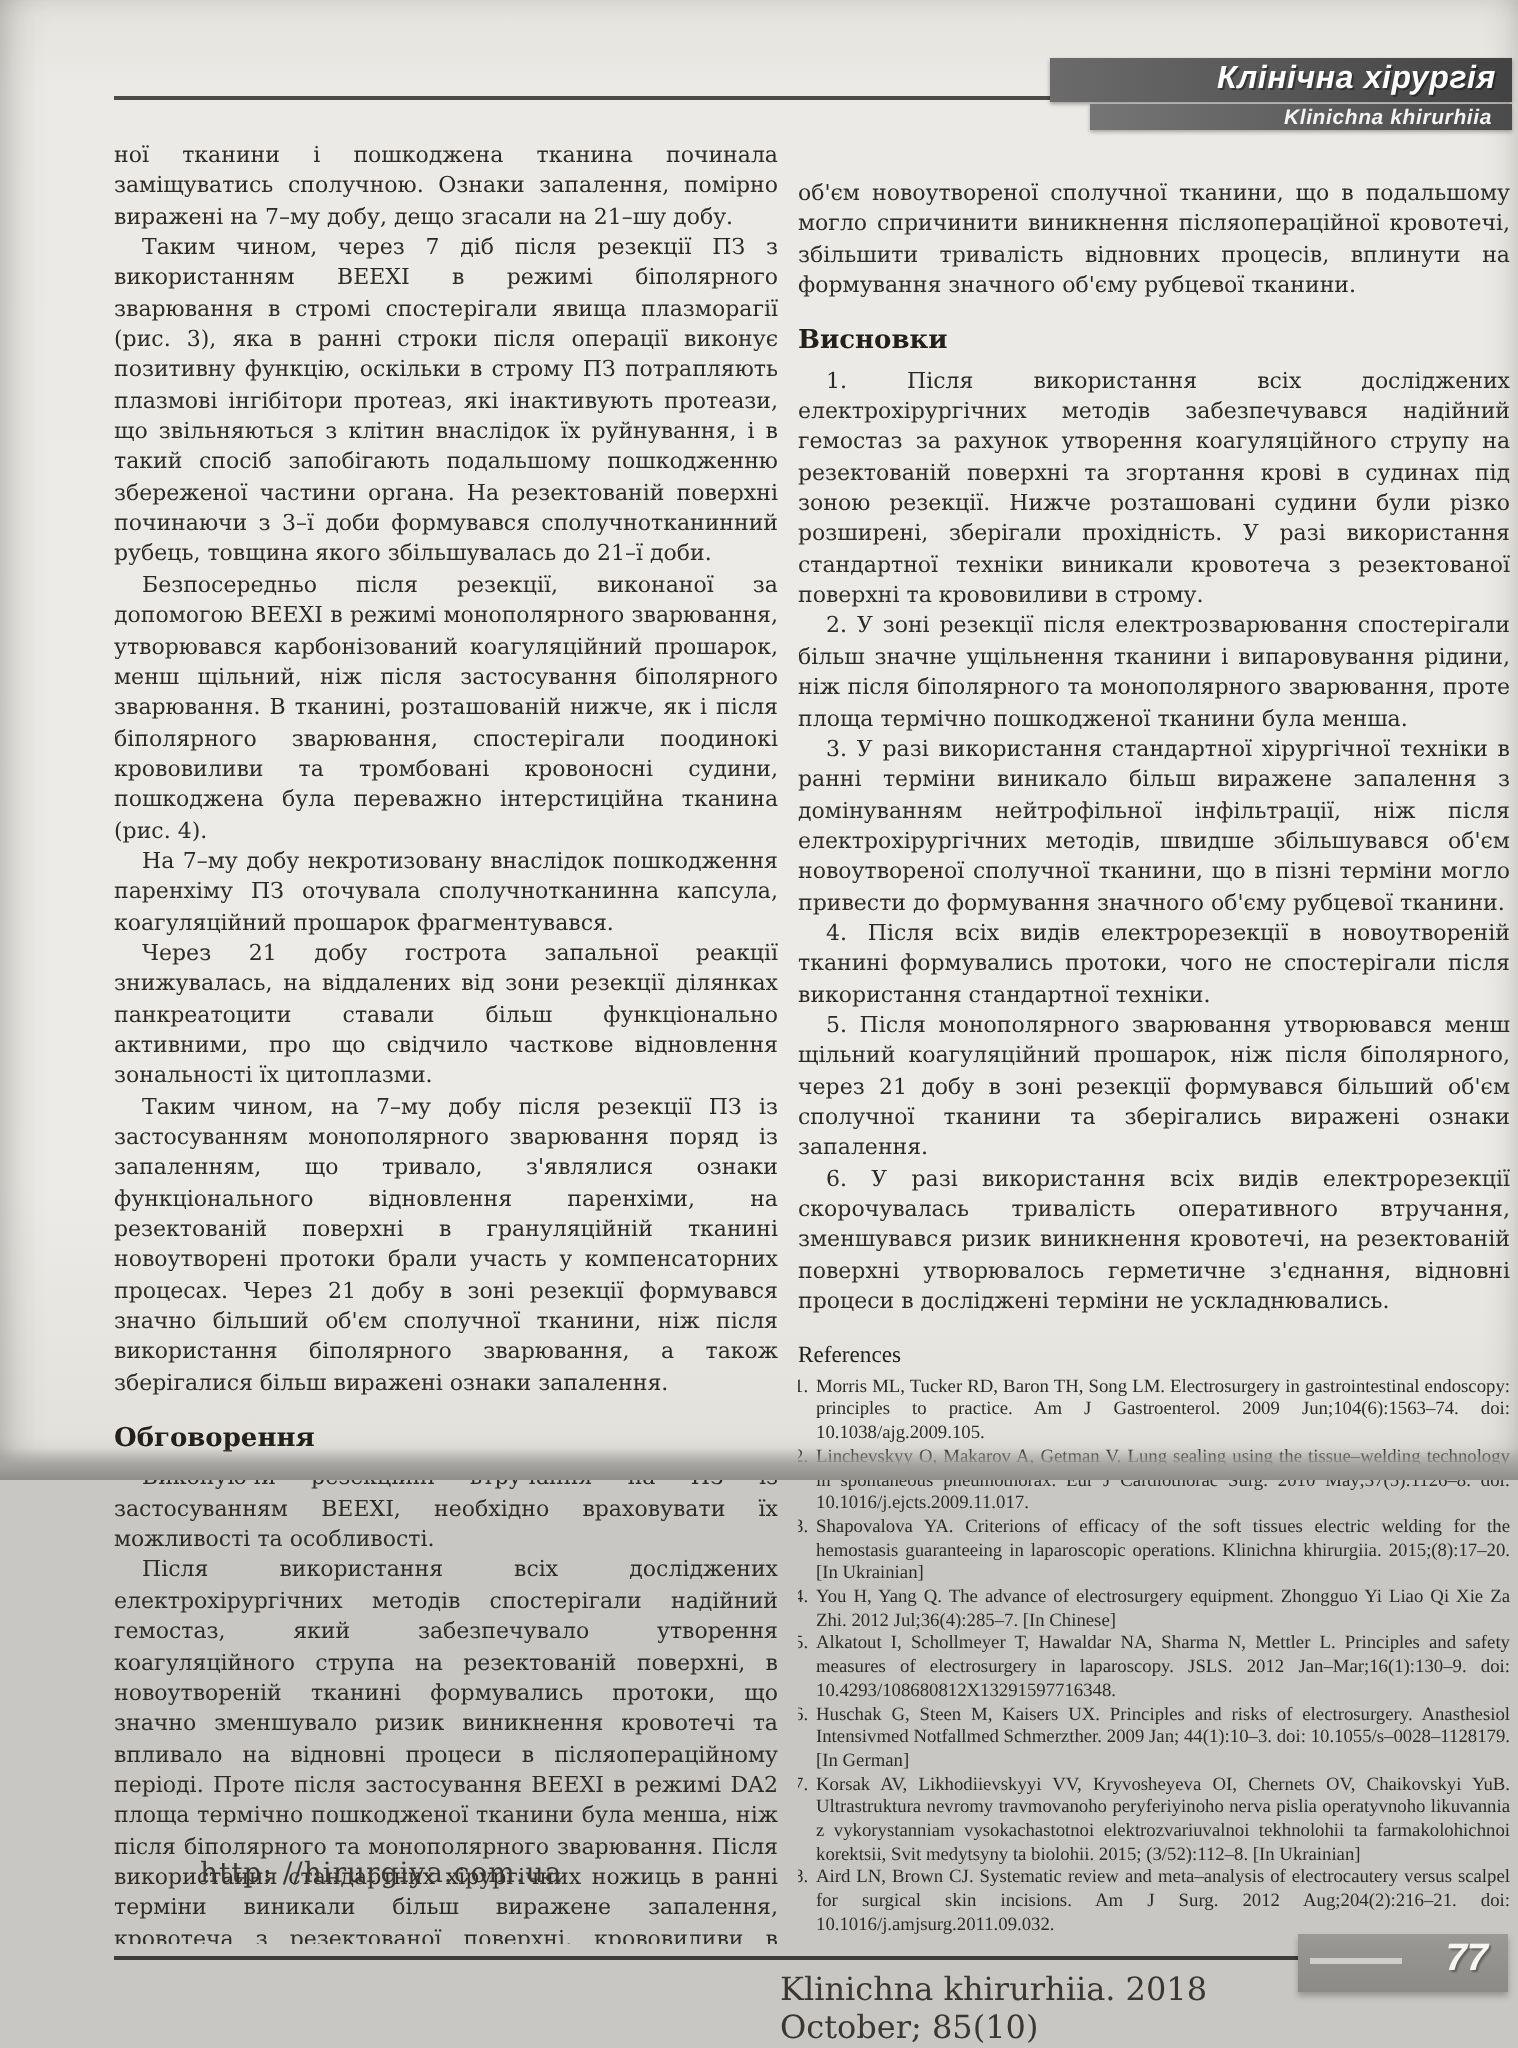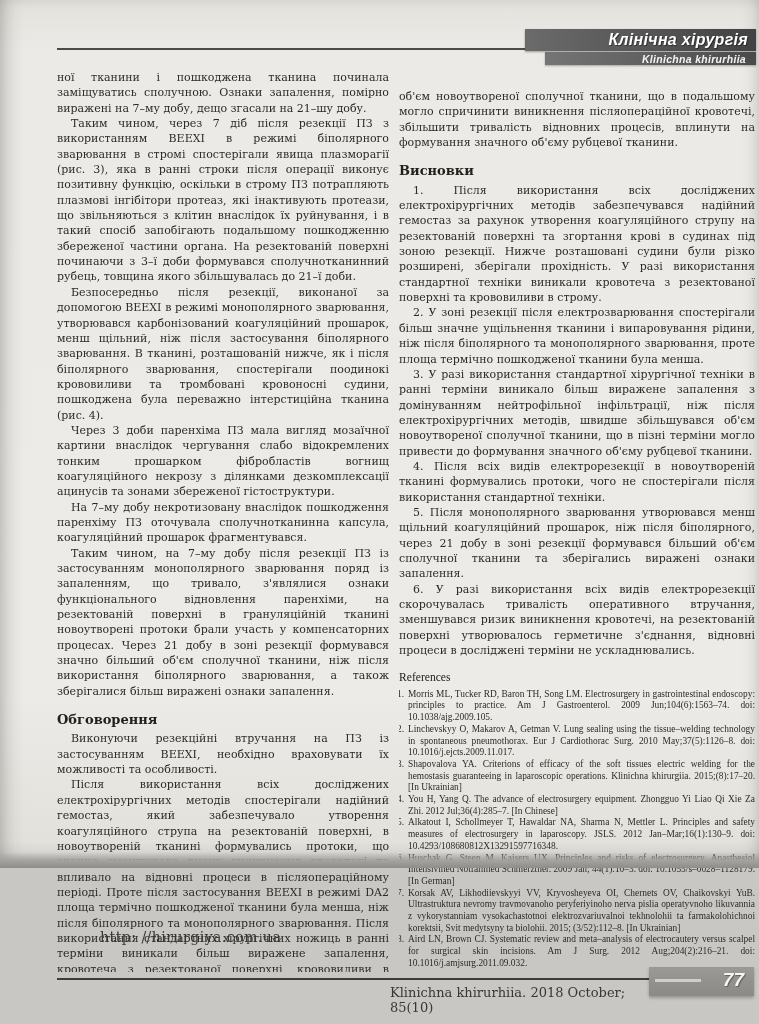--- a/index.html
+++ b/index.html
@@ -3,21 +3,21 @@
 <meta charset="utf-8">
 <style>
   html,body{margin:0;padding:0;}
   body{
     width:759px;height:1024px;
     background:#c9c7c3;
     font-family:"DejaVu Serif","Liberation Serif",serif;
     overflow:hidden;
   }
   .page{
-    position:relative;width:759px;height:868px;
+    position:relative;width:759px;height:740px;
     background:linear-gradient(180deg,#e4e2dd 0%,#eceae6 6%,#edebe7 80%,#e3e1dc 97%,#c6c5c1 100%);
     box-shadow:inset 14px 0 22px -14px rgba(60,58,55,.45), inset -10px 0 18px -12px rgba(60,58,55,.35);
     color:#2e2b27;
   }
   .bottom-scan-edge{
     position:absolute;left:0;right:0;bottom:0;height:16px;
     background:linear-gradient(180deg,rgba(120,119,116,0) 0%,#a3a29f 55%,#8e8d8a 100%);
   }
   
   .header-rule{
@@ -72,21 +72,21 @@
   
   .footer-rule{
     position:absolute;left:57px;top:978px;width:592px;height:2px;background:#3e3c39;
   }
   .footer-url{
     position:absolute;left:100px;top:929px;
     font-size:14px;color:#3a3733;letter-spacing:.5px;
   }
   .footer-citation{
     position:absolute;left:390px;top:985px;width:255px;
-    font-size:13px;color:#3a3733;
+    font-size:16px;color:#3a3733;
   }
   .page-badge{
     position:absolute;left:649px;top:967px;width:105px;height:29px;
     background:linear-gradient(180deg,#9a9996,#8b8a87);
     box-shadow:0 2px 3px rgba(0,0,0,.25);
   }
   .page-badge .dash{
     position:absolute;left:6px;top:12px;width:46px;height:3px;background:#cfcecb;
   }
   .page-badge .num{
@@ -106,22 +106,22 @@
     <span>Клінічна хірургія</span>
   </div>
   <div class="banner-sub">
     <span>Klinichna khirurhiia</span>
   </div>
 
   <div class="col col-left">
     <p class="para no-indent">ної тканини і пошкоджена тканина починала заміщуватись сполучною. Ознаки запалення, помірно виражені на 7–му добу, дещо згасали на 21–шу добу.</p>
     <p class="para">Таким чином, через 7 діб після резекції ПЗ з використанням ВЕЕХІ в режимі біполярного зварювання в стромі спостерігали явища плазморагії (рис. 3), яка в ранні строки після операції виконує позитивну функцію, оскільки в строму ПЗ потрапляють плазмові інгібітори протеаз, які інактивують протеази, що звільняються з клітин внаслідок їх руйнування, і в такий спосіб запобігають подальшому пошкодженню збереженої частини органа. На резектованій поверхні починаючи з 3–ї доби формувався сполучнотканинний рубець, товщина якого збільшувалась до 21–ї доби.</p>
     <p class="para">Безпосередньо після резекції, виконаної за допомогою ВЕЕХІ в режимі монополярного зварювання, утворювався карбонізований коагуляційний прошарок, менш щільний, ніж після застосування біполярного зварювання. В тканині, розташованій нижче, як і після біполярного зварювання, спостерігали поодинокі крововиливи та тромбовані кровоносні судини, пошкоджена була переважно інтерстиційна тканина (рис. 4).</p>
-    <p class="para">Через 3 доби паренхіма ПЗ мала вигляд мозаїчної картини внаслідок чергування слабо відокремлених тонким прошарком фібробластів вогнищ коагуляційного некрозу з ділянками дезкомплексації ацинусів та зонами збереженої гістоструктури.</p>
     <p class="para">На 7–му добу некротизовану внаслідок пошкодження паренхіму ПЗ оточувала сполучнотканинна капсула, коагуляційний прошарок фрагментувався.</p>
+    <p class="para">Через 21 добу гострота запальної реакції знижувалась, на віддалених від зони резекції ділянках панкреатоцити ставали більш функціонально активними, про що свідчило часткове відновлення зональності їх цитоплазми.</p>
     <p class="para">Таким чином, на 7–му добу після резекції ПЗ із застосуванням монополярного зварювання поряд із запаленням, що тривало, з'являлися ознаки функціонального відновлення паренхіми, на резектованій поверхні в грануляційній тканині новоутворені протоки брали участь у компенсаторних процесах. Через 21 добу в зоні резекції формувався значно більший об'єм сполучної тканини, ніж після використання біполярного зварювання, а також зберігалися більш виражені ознаки запалення.</p>
     <p class="sec-heading">Обговорення</p>
     <p class="para">Виконуючи резекційні втручання на ПЗ із застосуванням ВЕЕХІ, необхідно враховувати їх можливості та особливості.</p>
     <p class="para">Після використання всіх досліджених електрохірургічних методів спостерігали надійний гемостаз, який забезпечувало утворення коагуляційного струпа на резектованій поверхні, в новоутвореній тканині формувались протоки, що значно зменшувало ризик виникнення кровотечі та впливало на відновні процеси в післяопераційному періоді. Проте після застосування ВЕЕХІ в режимі DA2 площа термічно пошкодженої тканини була менша, ніж після біполярного та монополярного зварювання. Після використання стандартних хірургічних ножиць в ранні терміни виникали більш виражене запалення, кровотеча з резектованої поверхні, крововиливи в строму, збільшувався</p>
   </div>
 
   <div class="col col-right">
     <p class="para no-indent">об'єм новоутвореної сполучної тканини, що в подальшому могло спричинити виникнення післяопераційної кровотечі, збільшити тривалість відновних процесів, вплинути на формування значного об'єму рубцевої тканини.</p>
     <p class="sec-heading">Висновки</p>
     <p class="para">1. Після використання всіх досліджених електрохірургічних методів забезпечувався надійний гемостаз за рахунок утворення коагуляційного струпу на резектованій поверхні та згортання крові в судинах під зоною резекції. Нижче розташовані судини були різко розширені, зберігали прохідність. У разі використання стандартної техніки виникали кровотеча з резектованої поверхні та крововиливи в строму.</p>

